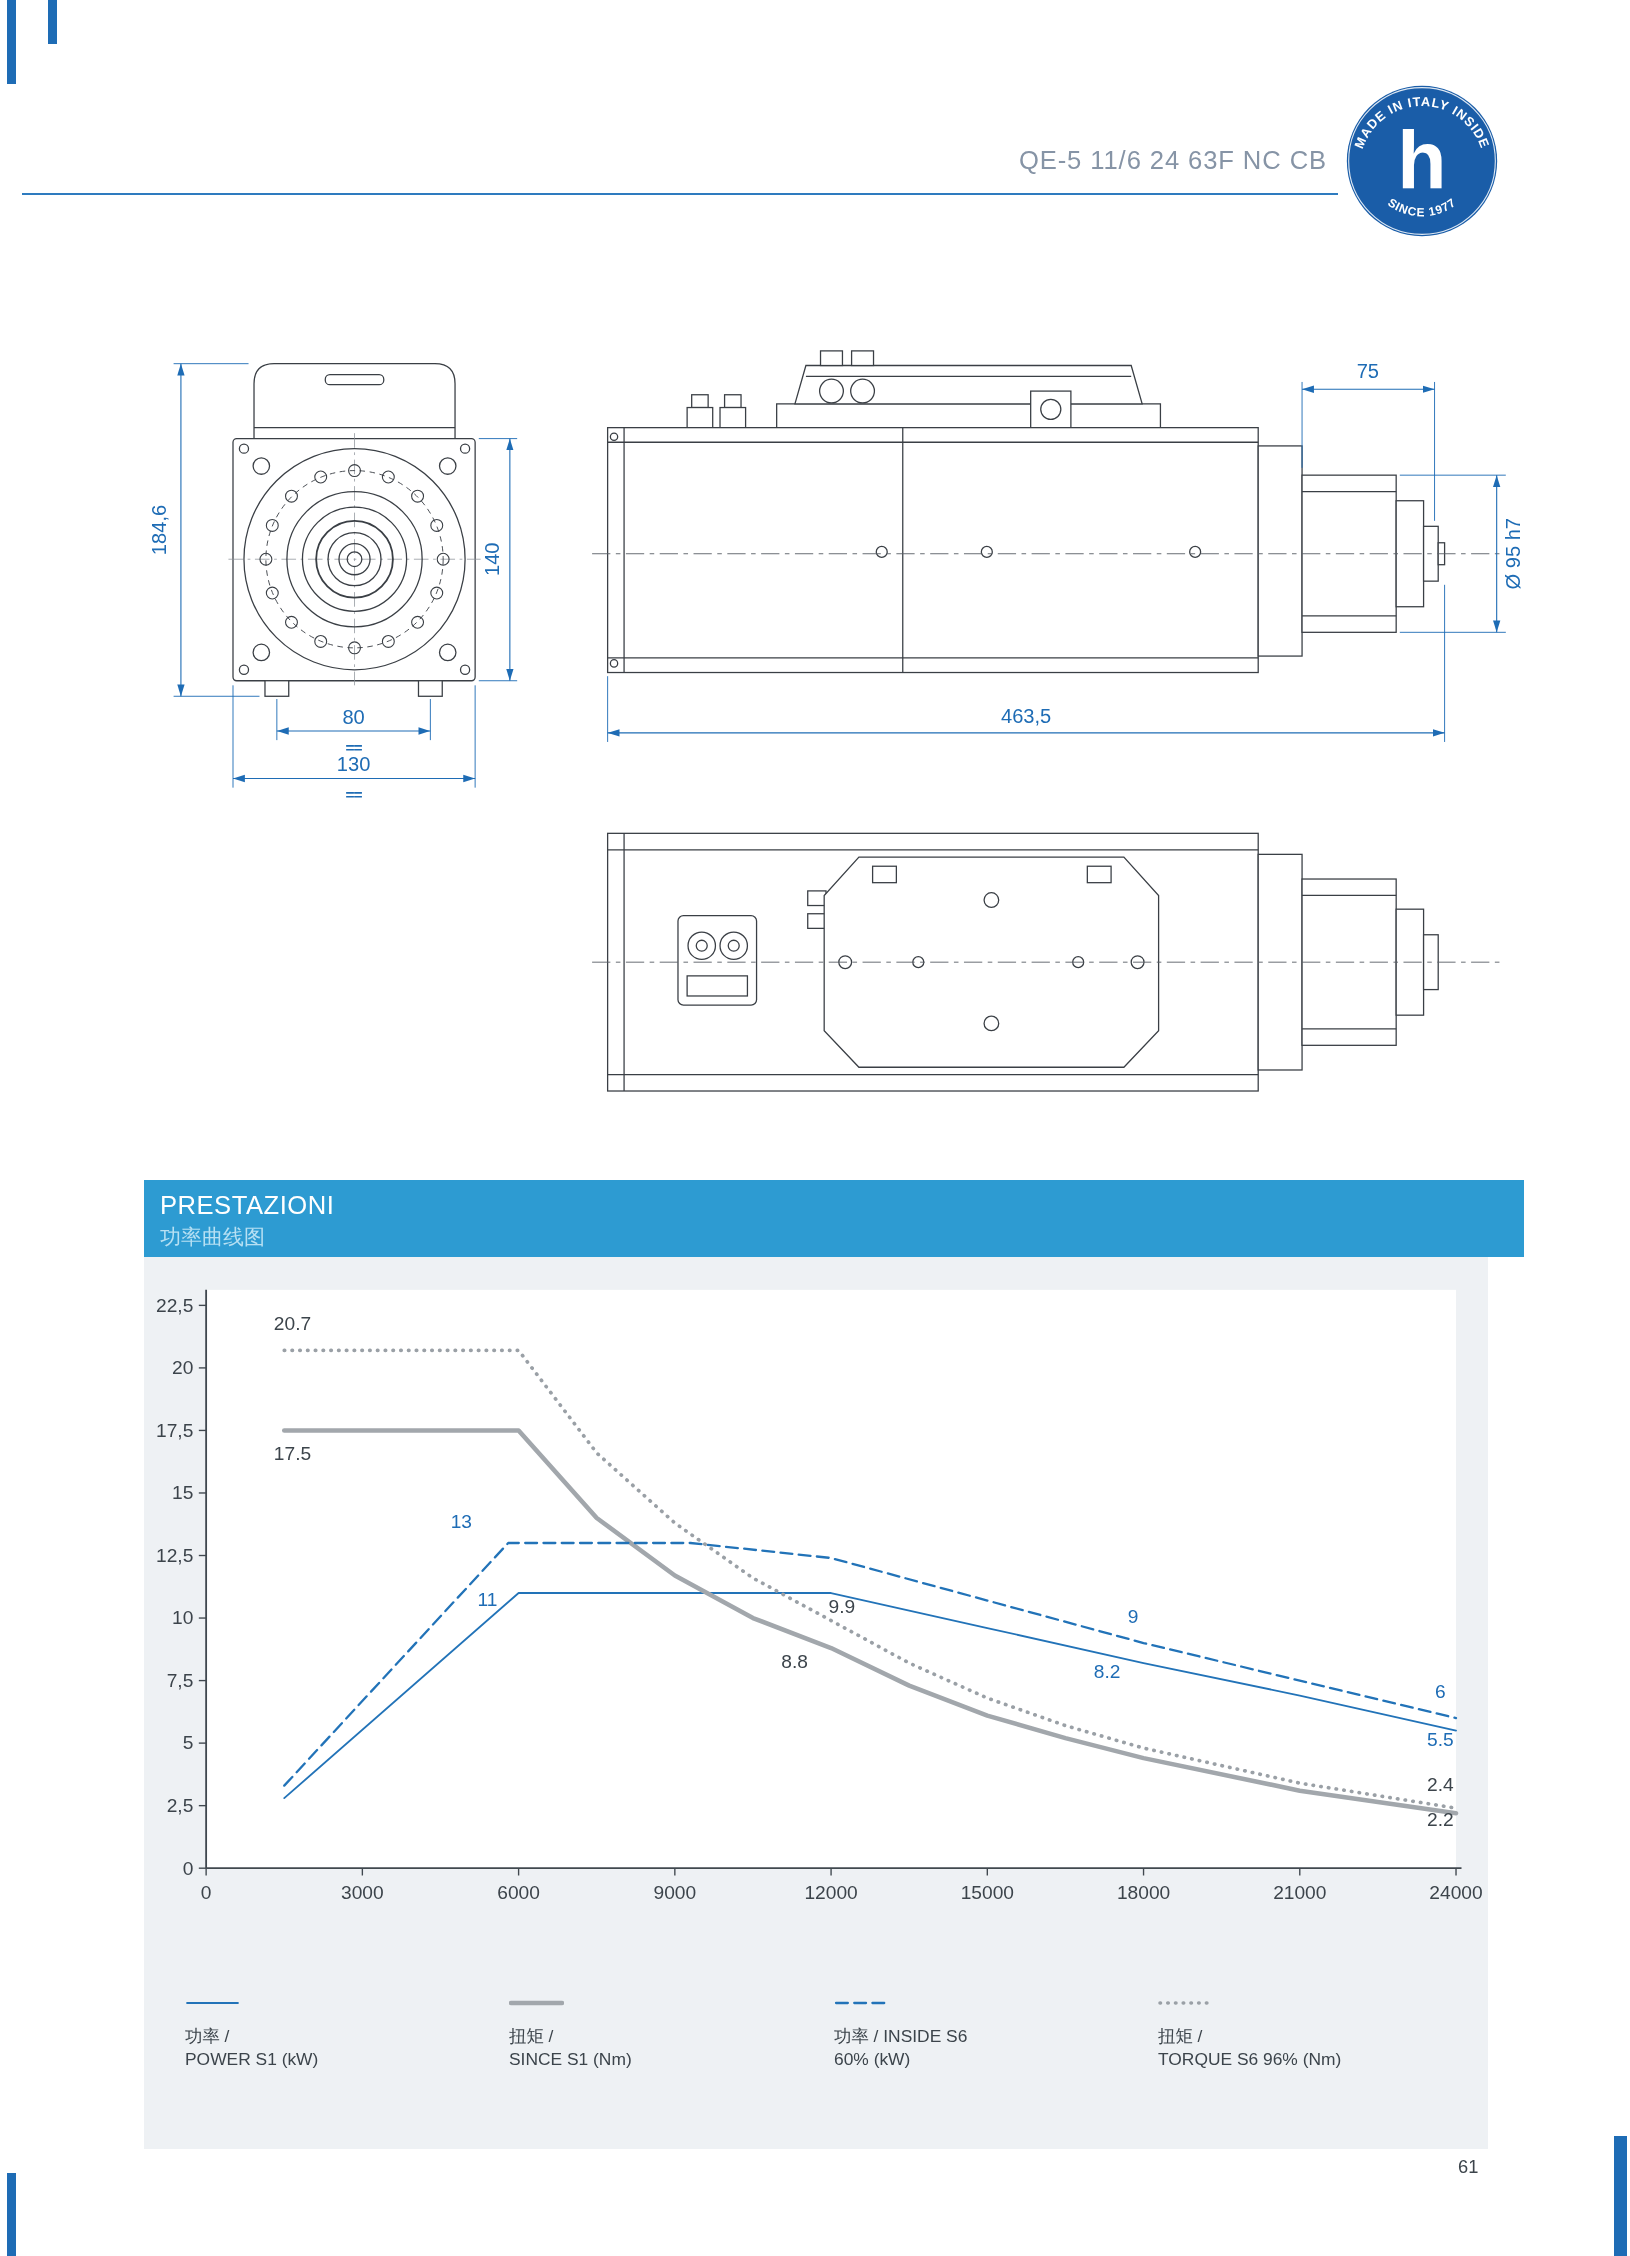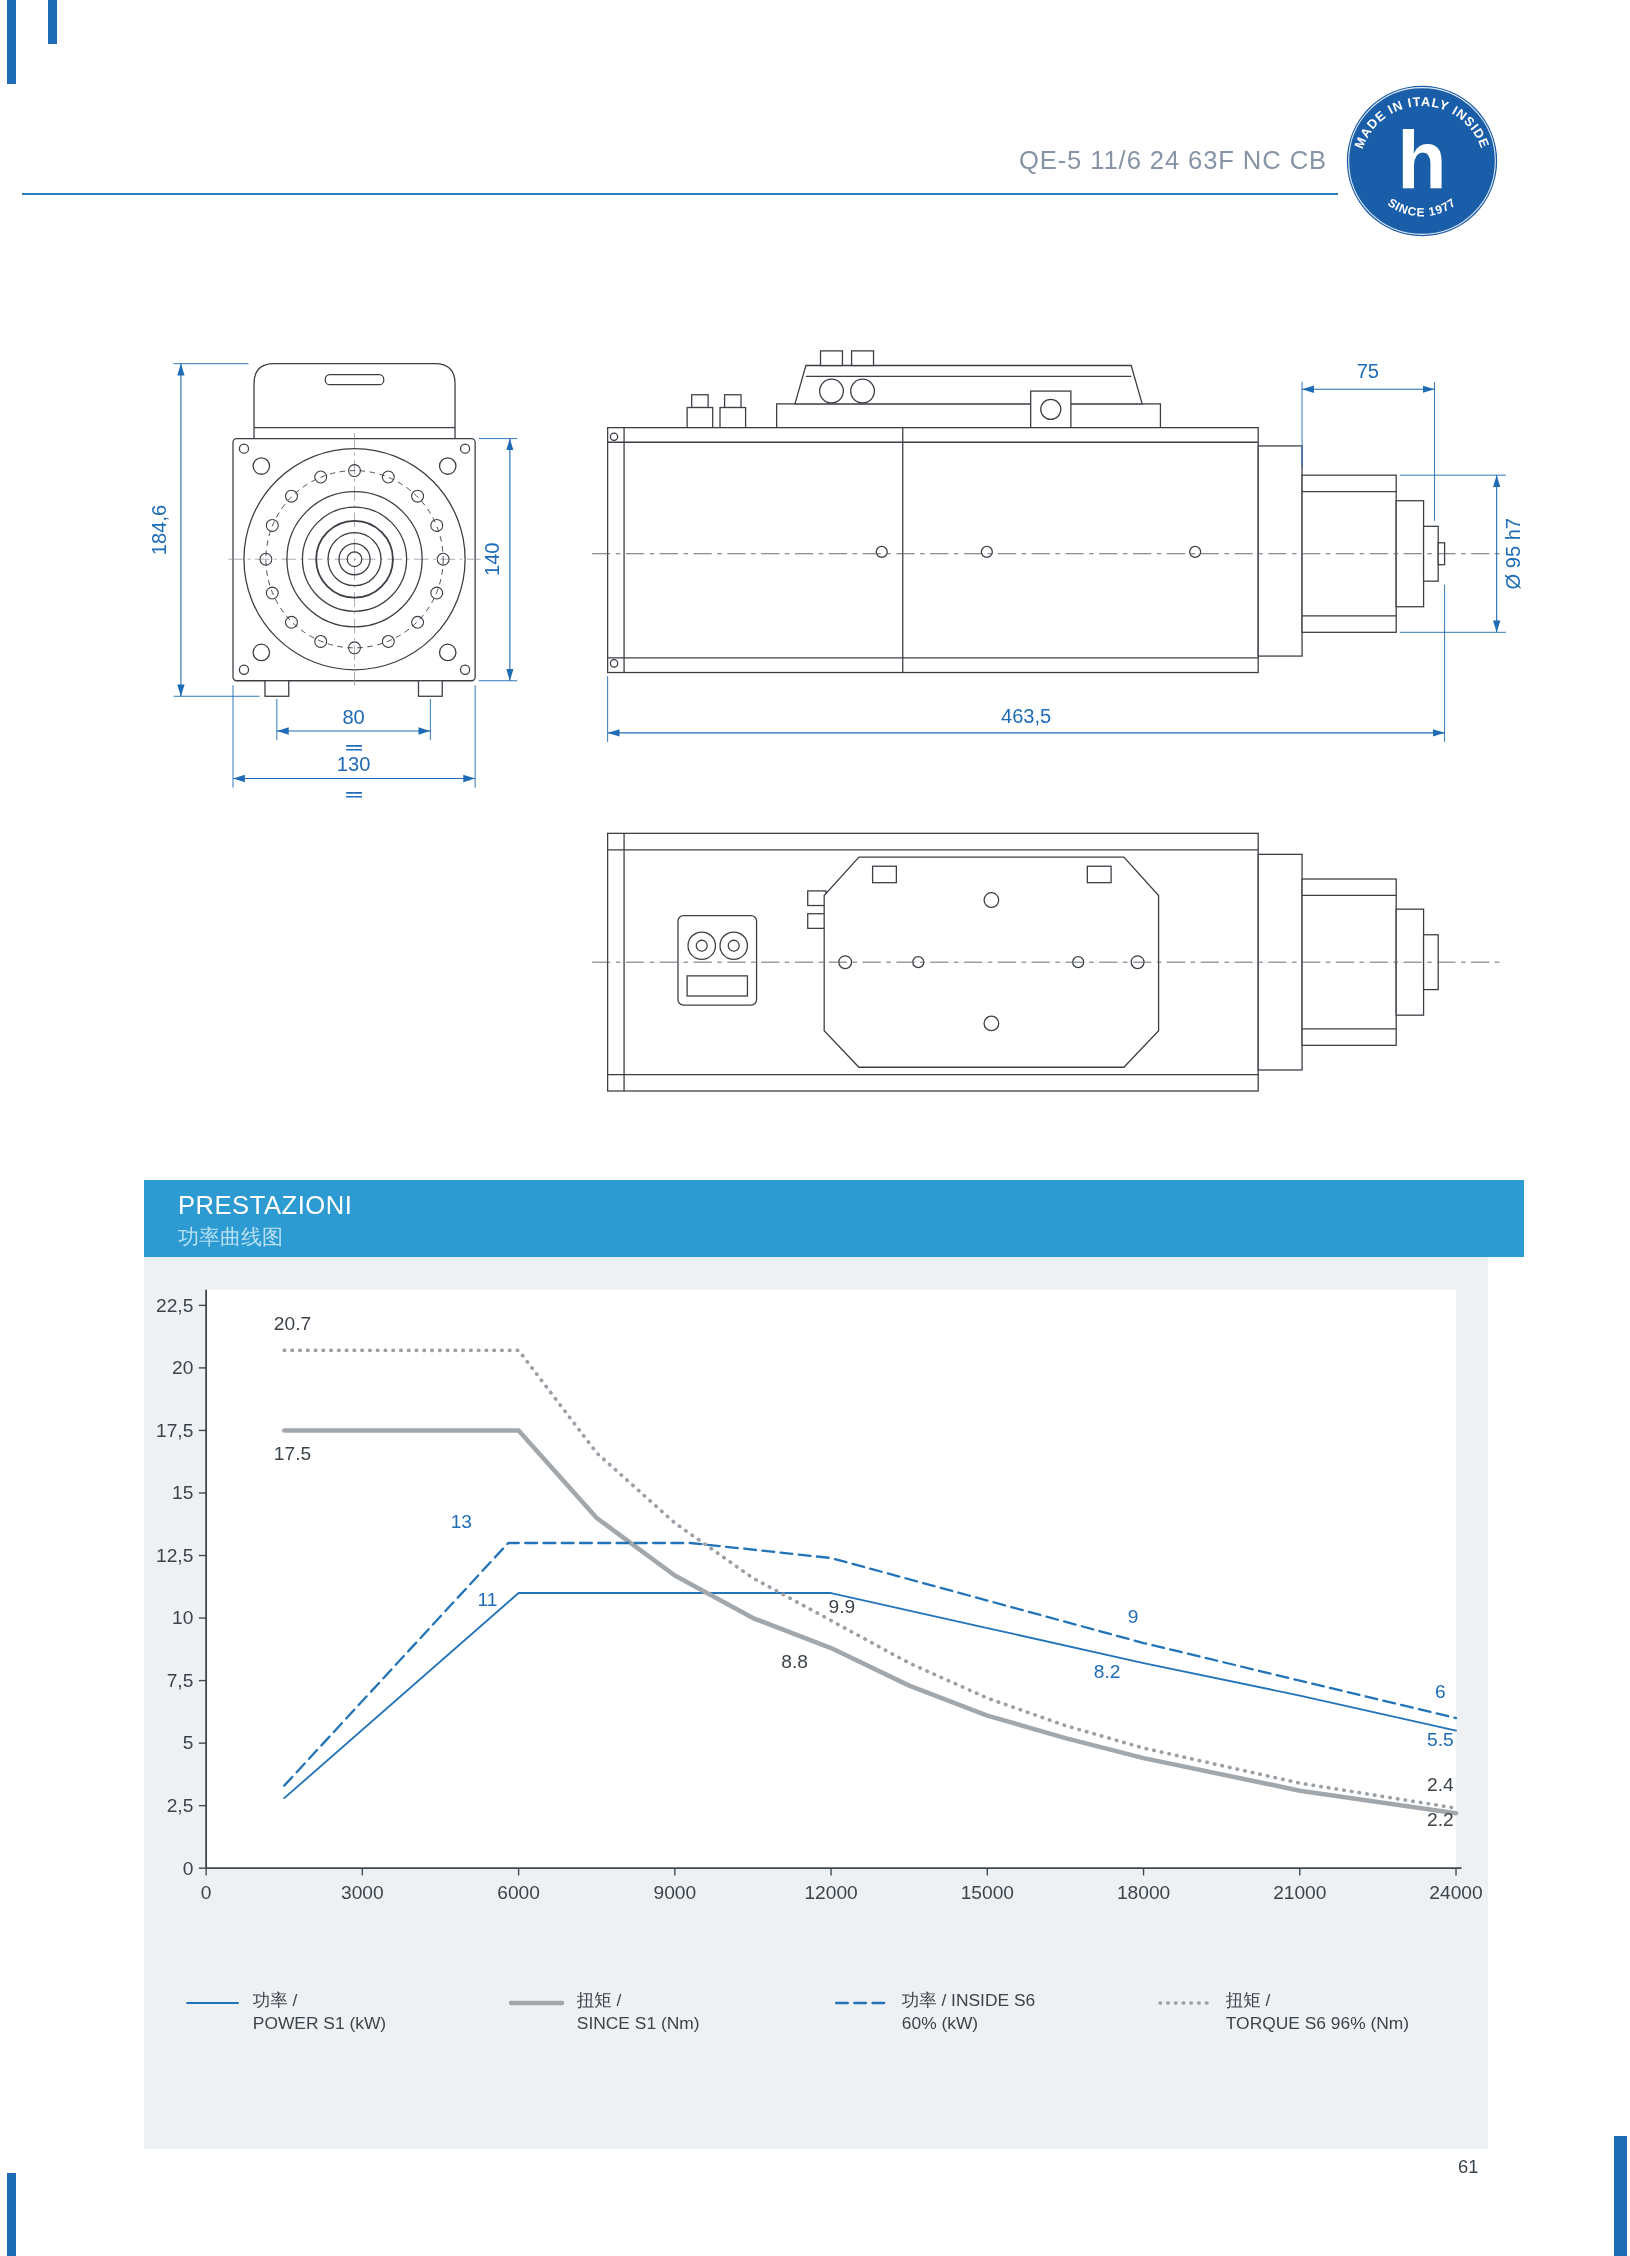--- a/index.html
+++ b/index.html
@@ -16,27 +16,27 @@
   .product-code{
     position:absolute;top:146px;left:0;width:1327px;text-align:right;
     font-size:25.6px;letter-spacing:0.9px;color:#8694a6;
   }
   .header-rule{position:absolute;top:193px;left:22px;width:1316px;height:1.8px;background:#2e7bbf;}
   .logo{position:absolute;left:1345px;top:84px;}
 
   .drawings{position:absolute;left:0;top:338px;}
 
   .perf{position:absolute;left:144px;top:1180px;width:1344px;height:969px;background:#eef1f4;}
-  .perf-header{position:absolute;left:0;top:0;width:1380px;height:77px;background:#2d9bd2;color:#ffffff;padding:11px 0 0 34px;box-sizing:border-box;}
+  .perf-header{position:absolute;left:0;top:0;width:1380px;height:77px;background:#2d9bd2;color:#ffffff;padding:11px 0 0 16px;box-sizing:border-box;}
   .perf-title{font-size:25.6px;letter-spacing:0.5px;}
   .perf-subtitle{font-size:21px;color:#b7e0f3;margin-top:2.7px;}
   #chart-svg{position:absolute;left:0;top:95px;}
 
   .legend{position:absolute;left:0;top:809px;width:1344px;height:82px;}
-  .legend-item{position:absolute;top:0;display:flex;align-items:flex-start;gap:12.8px;}
+  .legend-item{position:absolute;top:0;display:flex;align-items:flex-start;gap:12.8px;flex-direction:column;}
   .legend-swatch{margin-top:3.7px;flex:none;}
   .legend-text{font-size:17.4px;line-height:1.3;color:#3c444b;}
   #legend-0{left:41px;}
   #legend-1{left:365px;}
   #legend-2{left:690px;}
   #legend-3{left:1014px;}
 
   .page-number{position:absolute;left:1458px;top:2156px;font-size:18.3px;color:#3c444b;}
 
   .dim-text{fill:#1e6cb5;font-size:22px;}

